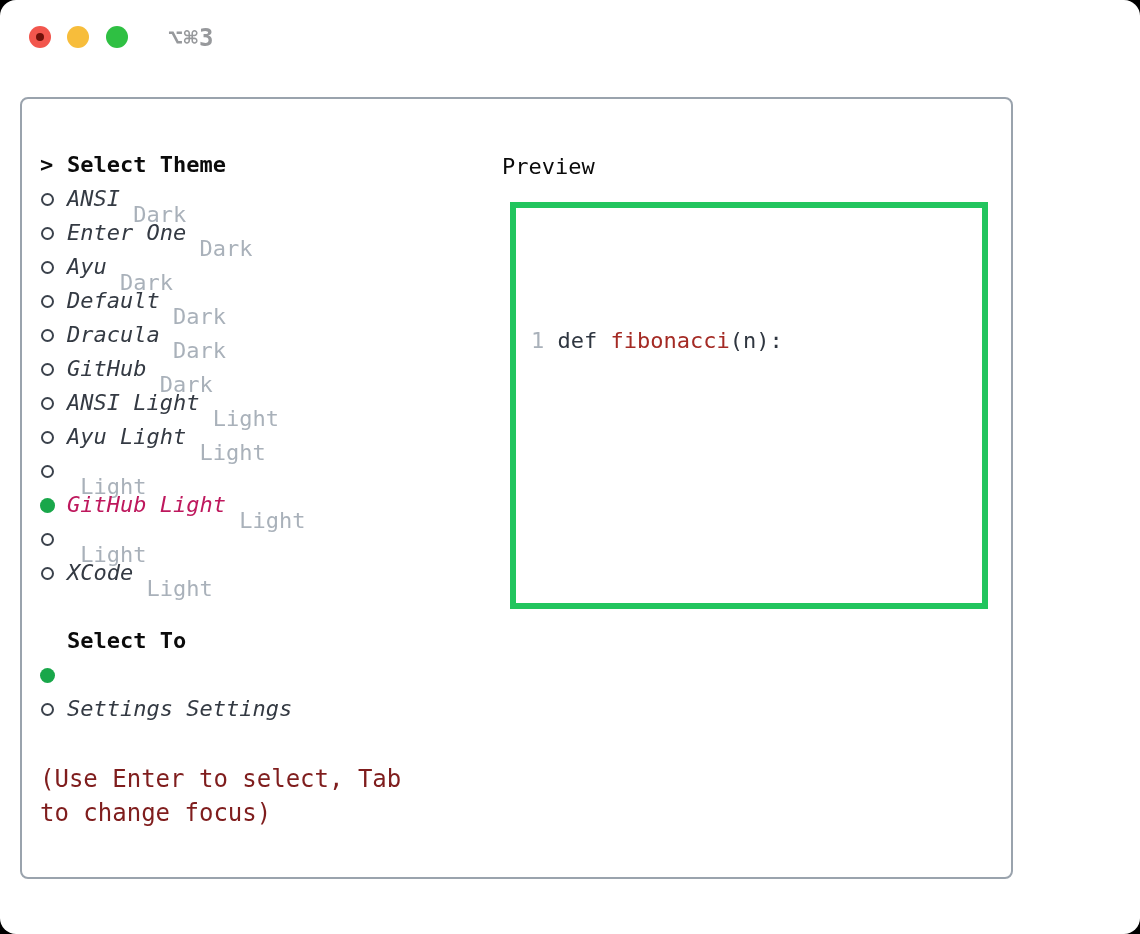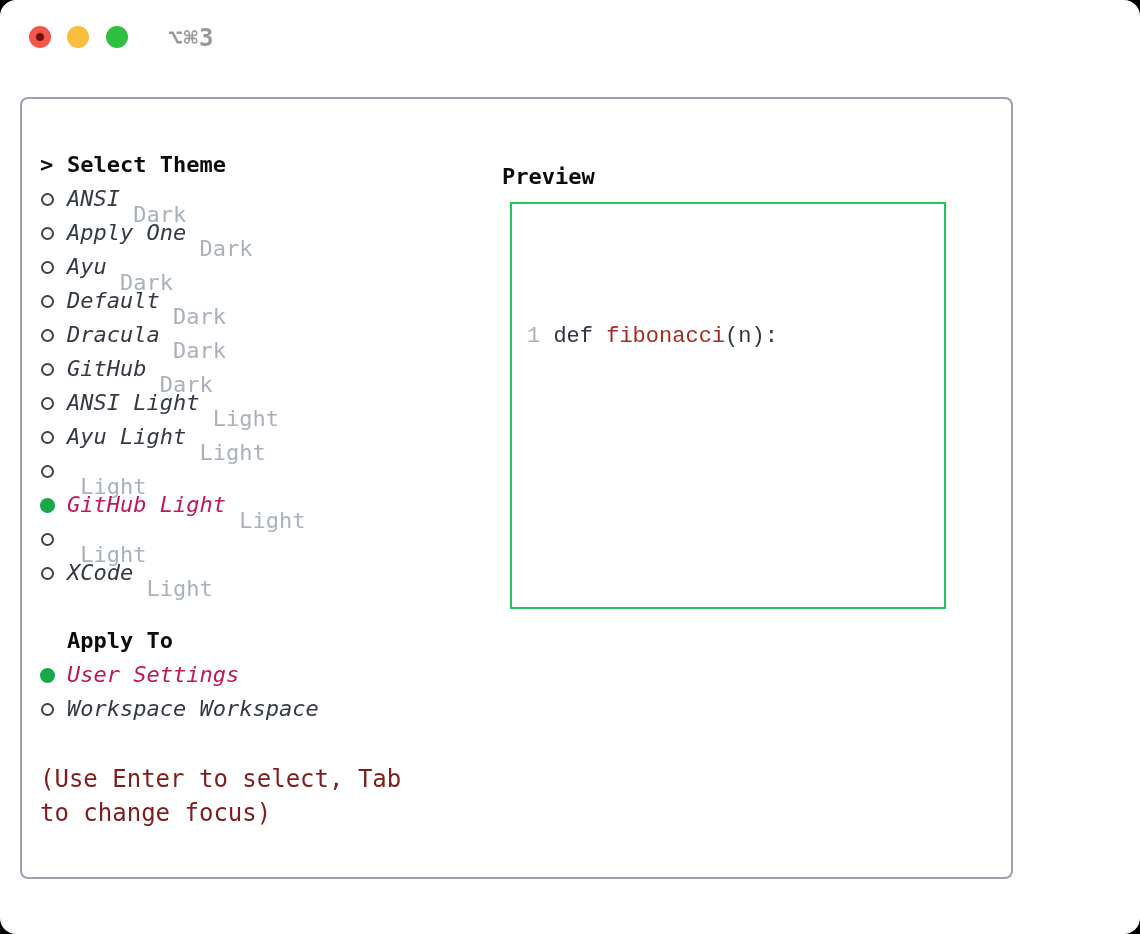--- a/index.html
+++ b/index.html
@@ -55,28 +55,27 @@
   .row.selected .t-name{color:#be185d;}
   .t-name{color:#343a43;font-style:italic;}
   .t-tag{color:#a9b1ba;margin-top:32px;}
   .spacer{height:34px;}
   .help{
     position:absolute;left:18px;top:663px;width:400px;
     font-size:24px;line-height:34px;color:#7f1d1d;white-space:normal;
   }
   
   .preview-title{
-    position:absolute;left:480px;top:61px;
-    font-size:22px;line-height:34px;font-weight:bold;color:#0b0b0b;
+    position:absolute;left:480px;top:51px;
+    font-size:22px;line-height:34px;font-weight:normal;color:#0b0b0b;
   }
   .preview-box{
-    position:absolute;left:488px;top:103px;width:436px;height:407px;
-    border:2px solid #22c55e;background:#fff;box-sizing:border-box;
+    position:absolute;left:488px;top:103px;width:478px;height:407px;
+    border:6px solid #22c55e;background:#fff;box-sizing:border-box;
     overflow:hidden;
-    font-family:Liberation Mono, monospace;
   }
   .code{
     margin:0;padding:48px 0 0 15px;
     font-size:22px;line-height:34px;white-space:pre;
     color:#2f3640;
   }
   .code .line{height:34px;}
   .tk-ln{color:#a9b1ba;}
   .tk-pl{color:#2f3640;}
   .tk-fn{color:#a42a24;}
@@ -100,21 +99,21 @@
 
     <div class="leftcol">
       <div class="row">
         <span class="bullet-col prompt">&gt;</span><span class="hdr">Select Theme</span>
       </div>
 
       <div class="row">
         <span class="bullet-col"><span class="circle"></span></span><span class="t-name">ANSI</span><span class="t-tag">&nbsp;<span>Dark</span></span>
       </div>
       <div class="row">
-        <span class="bullet-col"><span class="circle"></span></span><span class="t-name">Apply One</span><span class="t-tag">&nbsp;<span>Dark</span></span>
+        <span class="bullet-col"><span class="circle"></span></span><span class="t-name">Enter One</span><span class="t-tag">&nbsp;<span>Dark</span></span>
       </div>
       <div class="row">
         <span class="bullet-col"><span class="circle"></span></span><span class="t-name">Ayu</span><span class="t-tag">&nbsp;<span>Dark</span></span>
       </div>
       <div class="row">
         <span class="bullet-col"><span class="circle"></span></span><span class="t-name">Default</span><span class="t-tag">&nbsp;<span>Dark</span></span>
       </div>
       <div class="row">
         <span class="bullet-col"><span class="circle"></span></span><span class="t-name">Dracula</span><span class="t-tag">&nbsp;<span>Dark</span></span>
       </div>
@@ -136,27 +135,27 @@
       <div class="row">
         <span class="bullet-col"><span class="circle"></span></span><span class="t-tag">&nbsp;<span>Light</span></span>
       </div>
       <div class="row">
         <span class="bullet-col"><span class="circle"></span></span><span class="t-name">XCode</span><span class="t-tag">&nbsp;<span>Light</span></span>
       </div>
 
       <div class="spacer"></div>
 
       <div class="row">
-        <span class="bullet-col"></span><span class="subhdr">Apply To</span>
+        <span class="bullet-col"></span><span class="subhdr">Select To</span>
       </div>
       <div class="row selected">
-        <span class="bullet-col"><span class="circle"></span></span><span class="t-name">User Settings</span>
+        <span class="bullet-col"><span class="circle"></span></span>
       </div>
       <div class="row">
-        <span class="bullet-col"><span class="circle"></span></span><span class="t-name">Workspace Workspace</span>
+        <span class="bullet-col"><span class="circle"></span></span><span class="t-name">Settings Settings</span>
       </div>
     </div>
 
     <div class="help">(Use Enter to select, Tab to change focus)</div>
 
     <div class="preview-title">Preview</div>
 
     <div class="preview-box">
       <div class="code">
         <div class="line"><span class="tk-ln">1 </span><span class="tk-pl">def </span><span class="tk-fn">fibonacci</span><span class="tk-pl">(n):</span></div>

